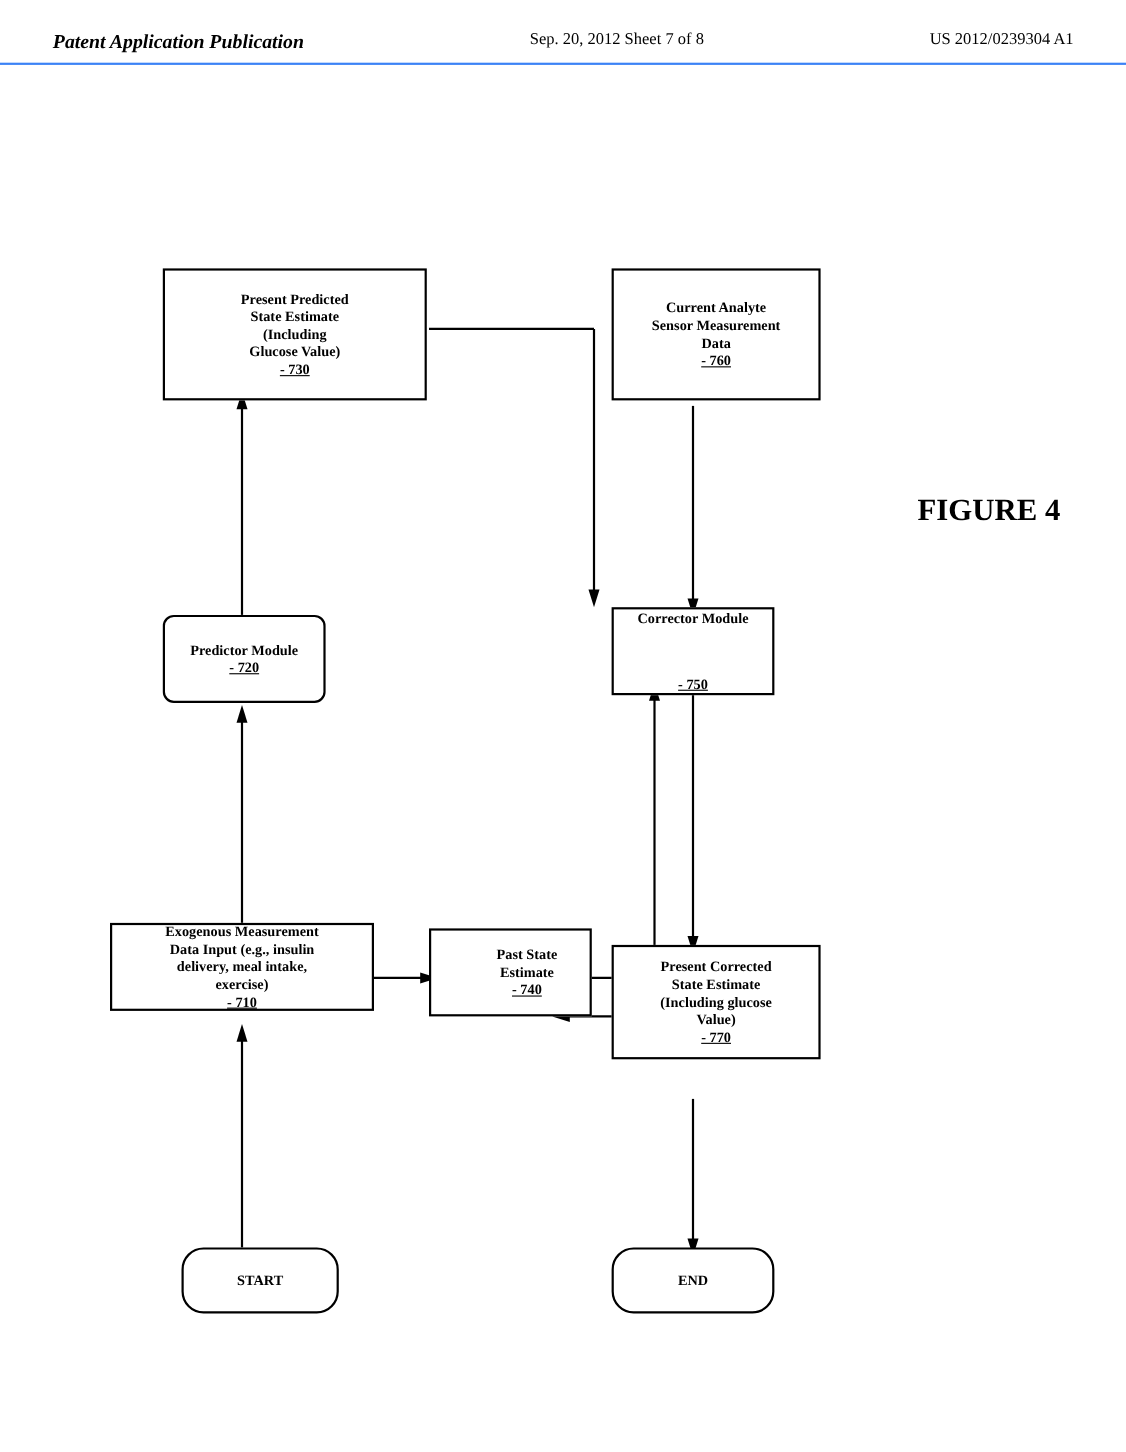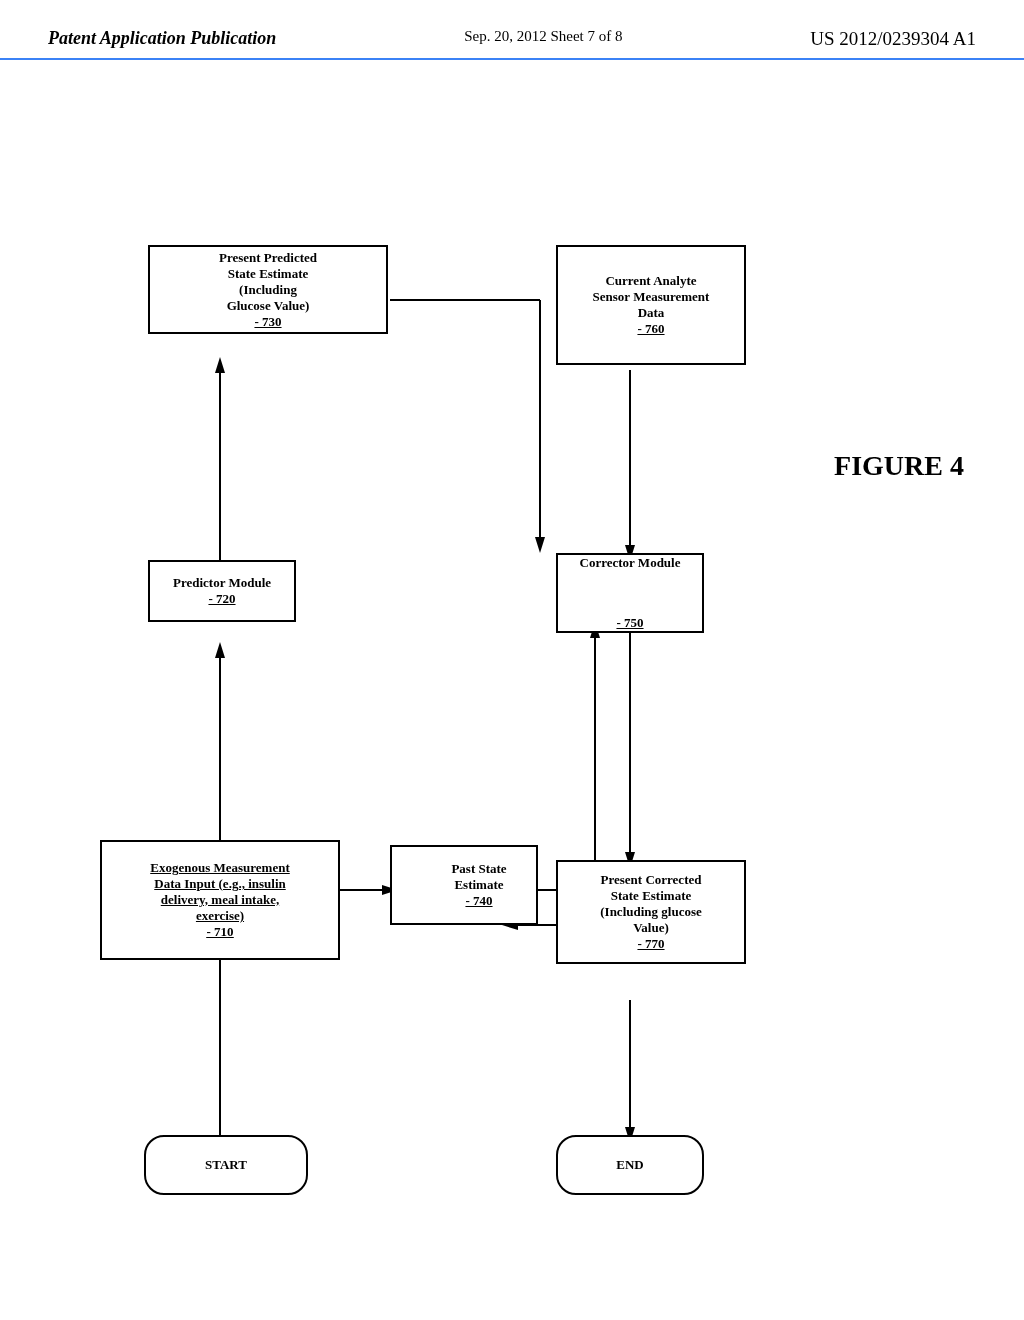--- a/index.html
+++ b/index.html
@@ -25,21 +25,21 @@
       font-size: 18px;
       font-weight: bold;
       font-style: italic;
     }
 
     .header-center {
       font-size: 15px;
     }
 
     .header-right {
-      font-size: 19px;
+      font-size: 15px;
       text-align: right;
     }
 
     .diagram-area {
       position: relative;
       width: 100%;
       height: 1240px;
       margin-top: 10px;
     }
 
@@ -124,35 +124,35 @@
     <line x1="630" y1="562" x2="630" y2="790" stroke="#000" stroke-width="2"></line>
     <polygon points="630,798 625,782 635,782" fill="#000"></polygon>
 
     <line x1="595" y1="855" x2="510" y2="855" stroke="#000" stroke-width="2"></line>
     <polygon points="502,855 518,850 518,860" fill="#000"></polygon>
 
     <line x1="630" y1="930" x2="630" y2="1065" stroke="#000" stroke-width="2"></line>
     <polygon points="630,1073 625,1057 635,1057" fill="#000"></polygon>
   </svg>
 
-  <div class="box rounded-box" style="left:144px; top:1065px; width:164px; height:60px;">
+  <div class="box rounded-box" style="left:165px; top:1065px; width:143px; height:60px;">
     <span>START</span>
   </div>
 
-  <div class="box" style="left:100px; top:770px; width:240px; height:120px;text-decoration:underline;">
+  <div class="box" style="left:100px; top:770px; width:240px; height:80px;">
     <span>Exogenous Measurement<br>Data Input (e.g., insulin<br>delivery, meal intake,<br>exercise)</span>
     <span class="ref">- 710</span>
   </div>
 
-  <div class="box" style="left:148px; top:490px; width:148px; height:62px;">
+  <div class="box" style="left:148px; top:490px; width:148px; height:80px;border-radius:10px;">
     <span>Predictor Module</span>
     <span class="ref">- 720</span>
   </div>
 
-  <div class="box" style="left:148px; top:175px; width:240px; height:89px;">
+  <div class="box" style="left:148px; top:175px; width:240px; height:120px;">
     <span>Present Predicted<br>State Estimate<br>(Including<br>Glucose Value)</span>
     <span class="ref">- 730</span>
   </div>
 
   <div class="box" style="left:390px; top:775px; width:148px; height:80px;padding-left:40px;">
     <span>Past State Estimate</span>
     <span class="ref">- 740</span>
   </div>
 
   <div class="box" style="left:556px; top:483px; width:148px; height:80px;gap:44px;">

